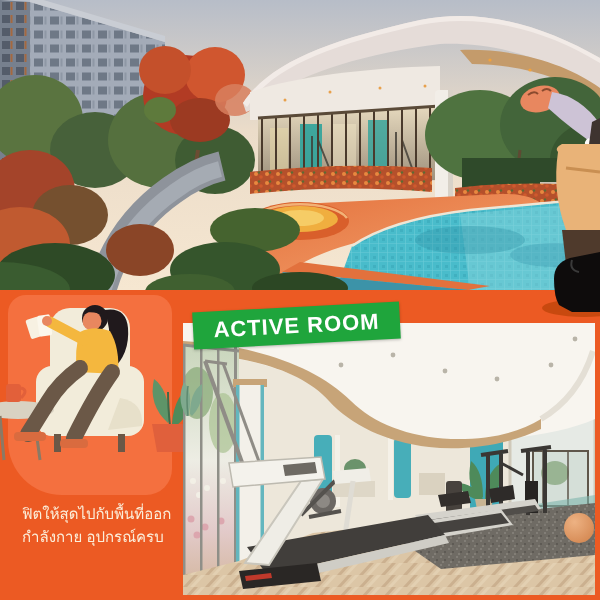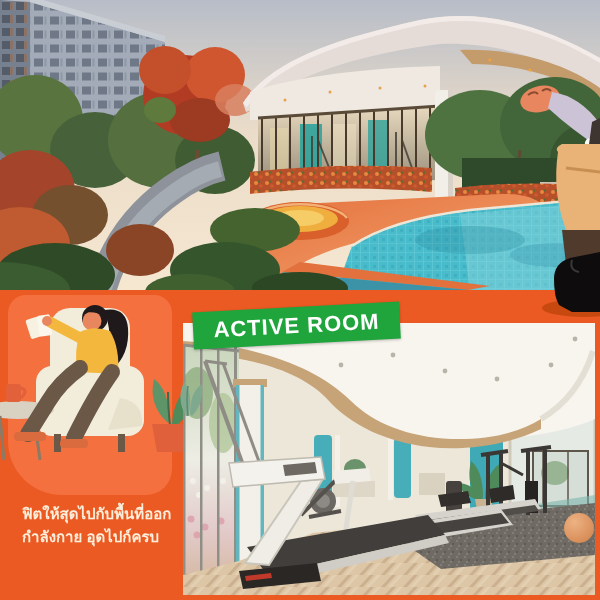--- a/index.html
+++ b/index.html
@@ -12,21 +12,21 @@
         background:#F4703F;border-radius:18px 18px 26px 54px;}
   .illus{position:absolute;left:0;top:8px;}
   .gym{position:absolute;left:183px;top:33px;width:412px;height:272px;overflow:hidden;
        background:#EDE7DA;}
   .leaf-accent{position:absolute;left:176px;top:72px;}
   .banner{position:absolute;left:193px;top:17px;width:207px;height:37px;
           background:#1FA53C;transform:rotate(-3deg);display:flex;
           align-items:center;justify-content:center;box-shadow:0 1px 3px rgba(0,0,0,.25);}
   .banner span{color:#FFFFFF;font-size:22px;font-weight:800;letter-spacing:1px;white-space:nowrap;}
   .caption{position:absolute;left:22px;top:212px;color:#FBEEDA;font-size:15px;
-           font-weight:700;line-height:1.55;}
+           font-weight:400;line-height:1.55;}
   .character{position:absolute;right:0;top:82px;}
 </style>
 </head>
 <body>
 
 <div class="canvas">
 
   <div class="top-panel">
     <svg width="600" height="290" viewBox="0 0 600 290">
       <defs>
@@ -384,21 +384,21 @@
       <path d="M10,54 q-10,-16 -2,-34 q10,12 4,34 M14,52 q0,-22 12,-30 q2,20 -10,32" fill="#7FA98E"></path>
       <path d="M12,54 q-2,-18 0,-30" stroke="#5E8A70" stroke-width="1.5" fill="none"></path>
     </svg>
 
     <div class="banner">
       <span>ACTIVE ROOM</span>
     </div>
 
     <div class="caption">
       <div>ฟิตให้สุดไปกับพื้นที่ออก</div>
-      <div>กำลังกาย อุดไปก์ครบ</div>
+      <div>กำลังกาย อุปกรณ์ครบ</div>
     </div>
   </div>
 
   <svg class="character" width="82" height="240" viewBox="0 0 82 240">
     <ellipse cx="66" cy="226" rx="42" ry="9" fill="#C8490F"></ellipse>
     <g>
       <ellipse cx="22" cy="17" rx="20" ry="13" fill="#E8875F" transform="rotate(-14 22 17)"></ellipse>
       <path d="M10,13 q6,-5 10,-1 M24,9 q5,-4 9,0" stroke="#8A4A2E" stroke-width="2" fill="none"></path>
     </g>
     <path d="M34,10 Q62,14 82,42 L82,66 Q54,48 30,26 Z" fill="#CDC3D6"></path>

